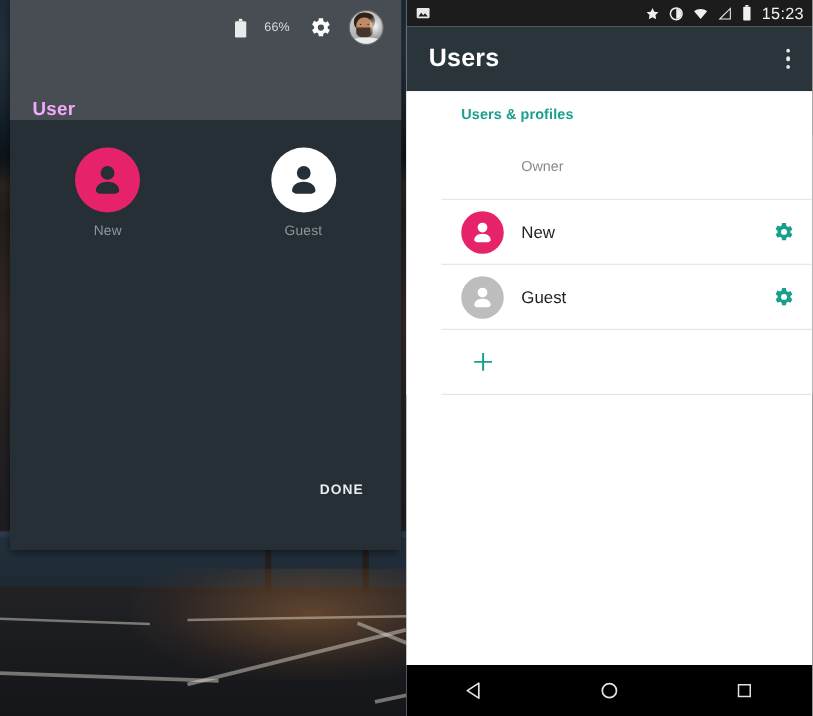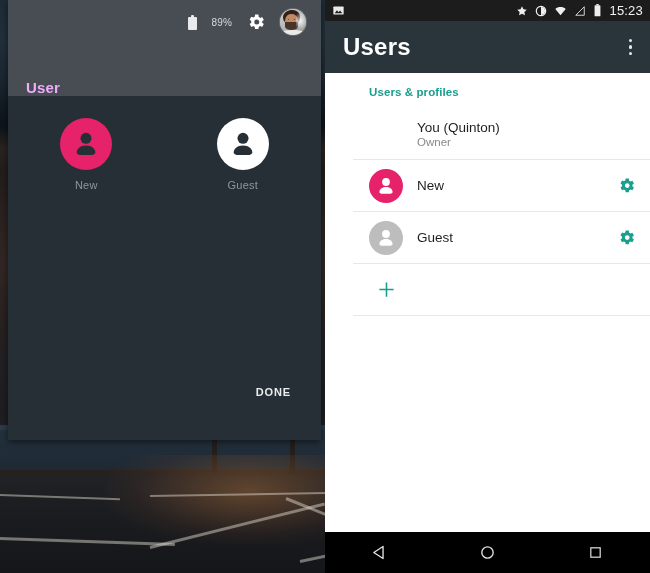--- a/index.html
+++ b/index.html
@@ -96,21 +96,21 @@
     height:21px;background:#1c1c1c;display:flex;align-items:center;
     padding:0 7px;justify-content:space-between;
   }
   .sysbar-left{display:flex;align-items:center;gap:6px;}
   .sysbar-right{display:flex;align-items:center;gap:7px;}
   .sb-time{color:#f2f2f2;font-size:13px;letter-spacing:.2px;}
   .appbar{
     height:52px;background:#2a343b;display:flex;align-items:center;
     justify-content:space-between;padding:0 14px 0 18px;
   }
-  .appbar-title{color:#fff;font-size:24px;font-weight:bold;letter-spacing:.2px;}
+  .appbar-title{color:#fff;font-size:20px;font-weight:bold;letter-spacing:.2px;}
   .kebab{display:flex;flex-direction:column;gap:3px;padding:6px 4px;cursor:pointer;}
   .kebab i{width:3.5px;height:3.5px;border-radius:50%;background:#e6e9ea;display:block;}
 
   .content{background:#fff;padding-left:28px;}
   .section-label{
     color:#1a9e8e;font-size:11.5px;font-weight:bold;padding:13px 16px 10px 16px;letter-spacing:.1px;
   }
   .row{
     display:flex;align-items:center;min-height:51px;padding:0 14px 0 16px;gap:14px;
     border-bottom:1px solid #e6e7e8;cursor:pointer;background:#fff;
@@ -153,21 +153,21 @@
     </div>
 
     <div class="qs-panel">
 
       <div class="qs-header">
         <div class="qs-statusrow">
           <span class="batt-ico">
             <span class="cap"></span>
               <span class="body"></span>
           </span>
-          <span class="batt-pct">89%</span>
+          <span class="batt-pct">66%</span>
           <svg class="gear-white" viewBox="0 0 24 24">
             <path fill="#ffffff" d="M19.4 13a7.8 7.8 0 0 0 0-2l2-1.5-2-3.4-2.4 1a7.6 7.6 0 0 0-1.7-1L14.9 3h-4l-.4 2.6c-.6.25-1.2.6-1.7 1l-2.4-1-2 3.4L6.4 11a7.8 7.8 0 0 0 0 2l-2 1.5 2 3.4 2.4-1c.5.4 1.1.75 1.7 1l.4 2.6h4l.4-2.6c.6-.25 1.2-.6 1.7-1l2.4 1 2-3.4zM12.9 15a3 3 0 1 1 0-6 3 3 0 0 1 0 6z"></path>
           </svg>
           <span class="hdr-avatar">
             <span class="face">
               <span class="bg"></span>
                 <span class="hair"></span>
                 <span class="skin"></span>
               <span class="beard"></span>
                 <span class="eye l"></span>
@@ -265,21 +265,20 @@
                 <span class="skin"></span>
               <span class="beard"></span>
                 <span class="eye l"></span>
                 <span class="eye r"></span>
               <span class="shirt"></span>
                 <span class="hl"></span>
             </span>
           </span>
         </span>
         <span class="row-text">
-          <span class="row-title">You (Quinton)</span>
           <span class="row-sub">Owner</span>
         </span>
       </div>
 
       <div class="row">
         <span class="row-av pink">
           <svg width="24" height="24" viewBox="0 0 24 24">
             <circle cx="12" cy="8" r="3.9" fill="#ffffff"></circle>
             <path d="M12 13c-4.2 0-6.6 2.3-6.6 5.2 0 .6 1 1.1 2 1.5h9.2c1-.4 2-.9 2-1.5C18.6 15.3 16.2 13 12 13z" fill="#ffffff"></path>
           </svg>

